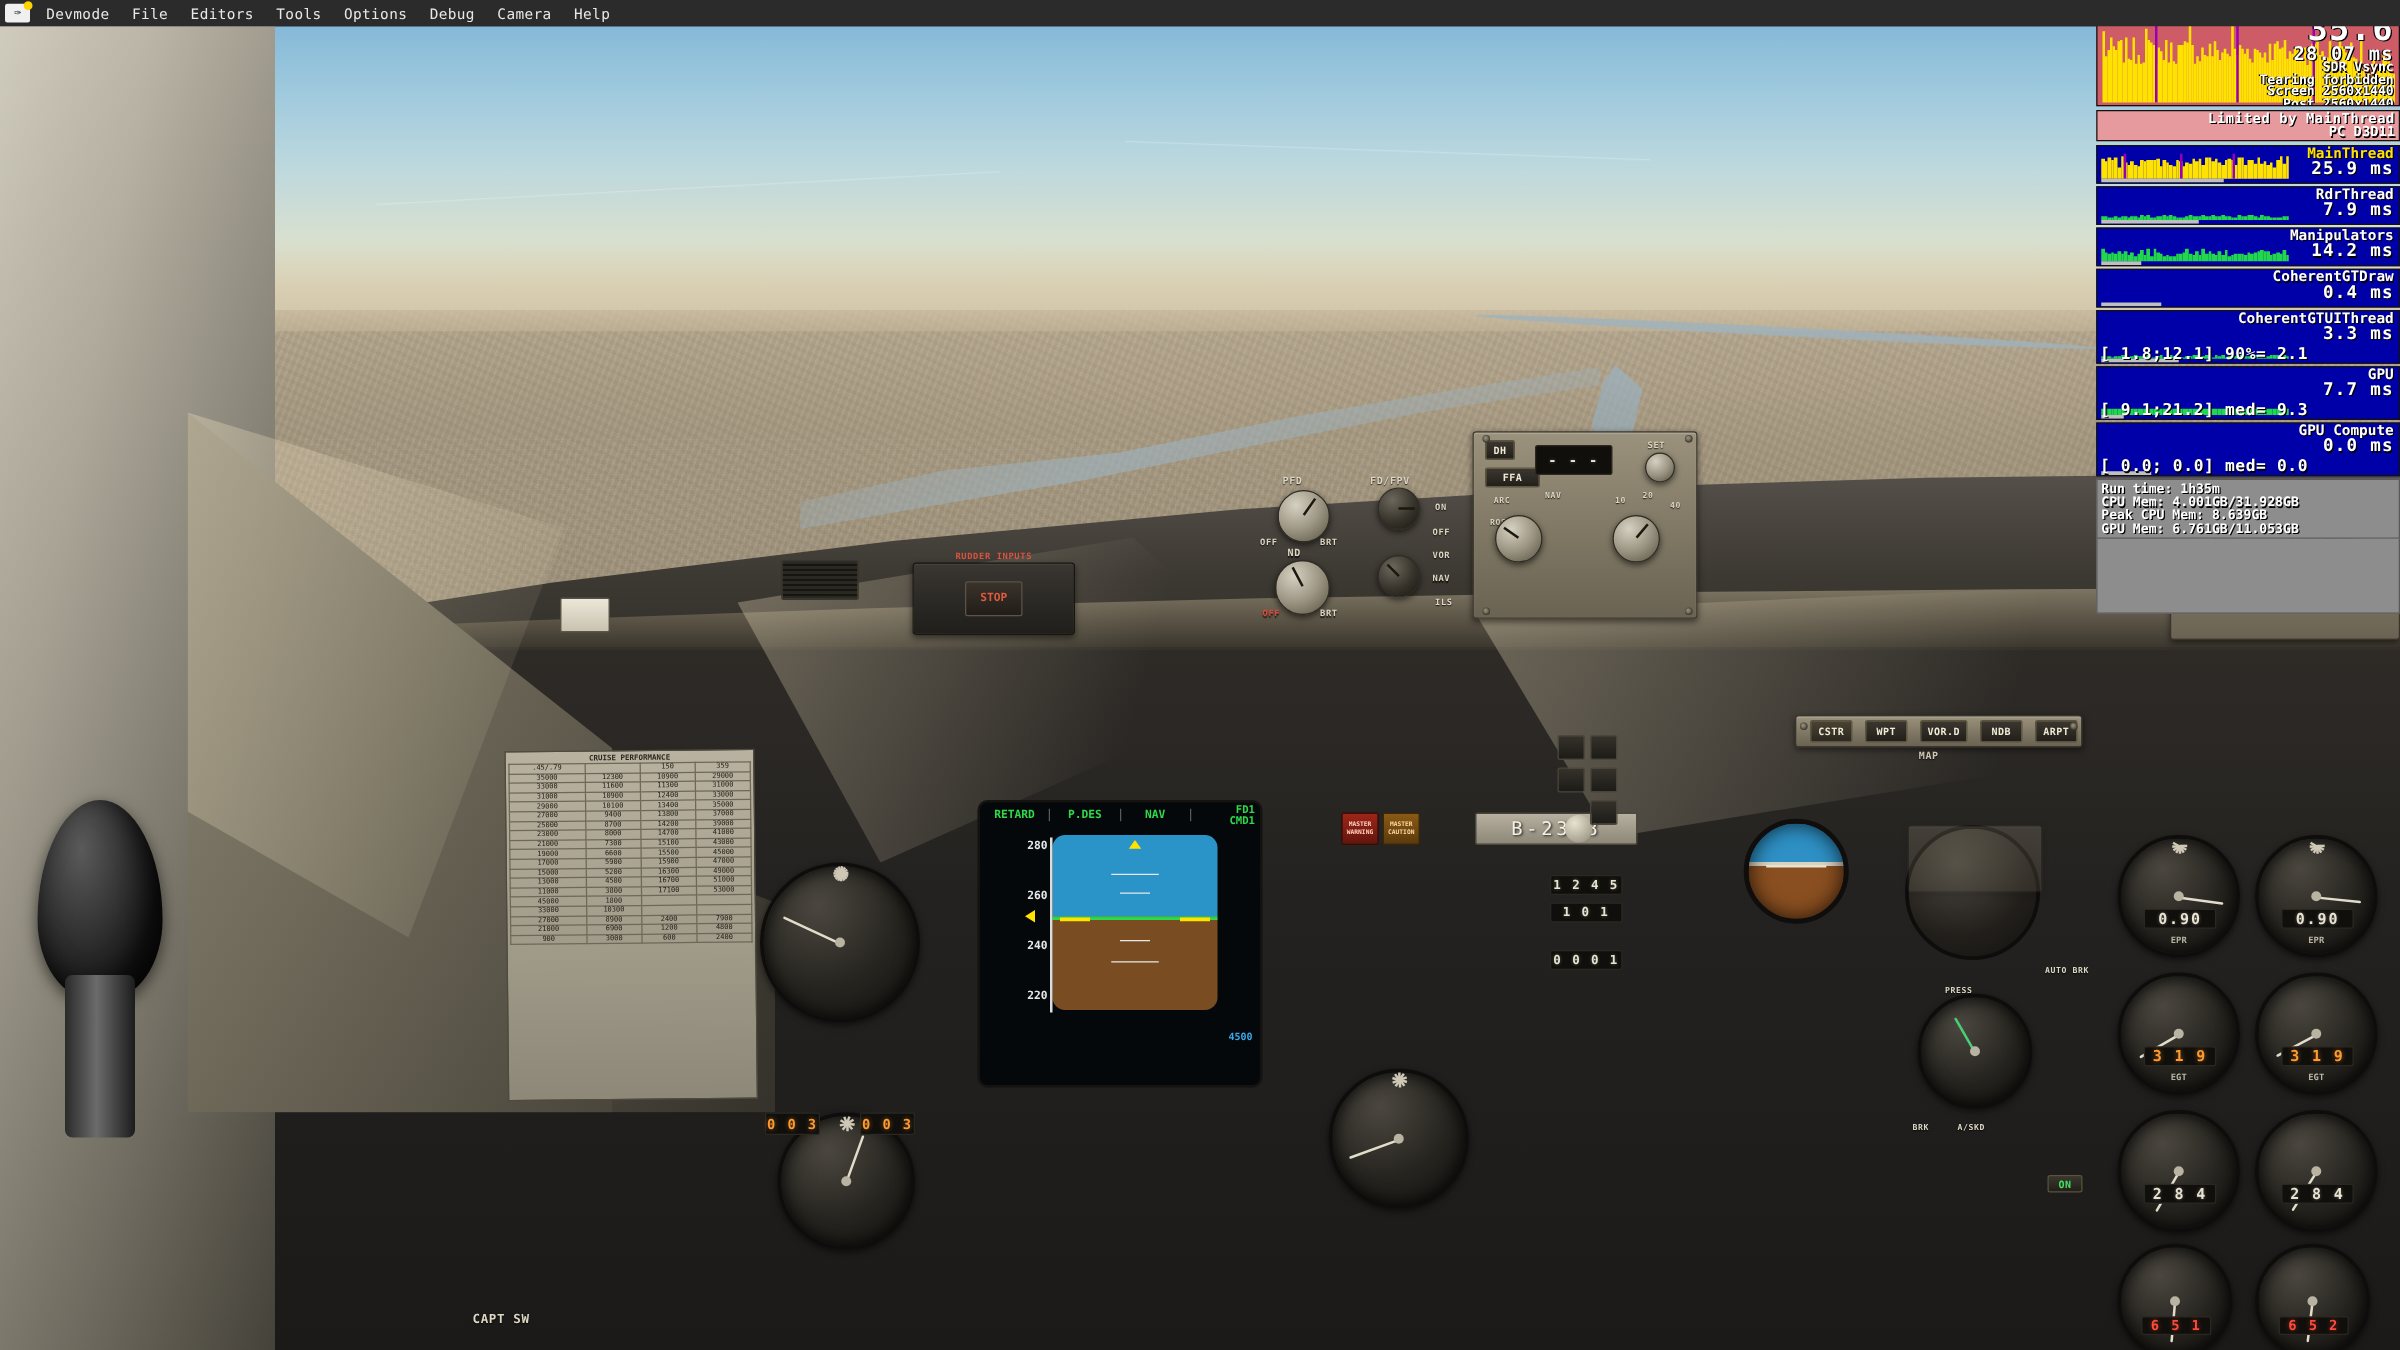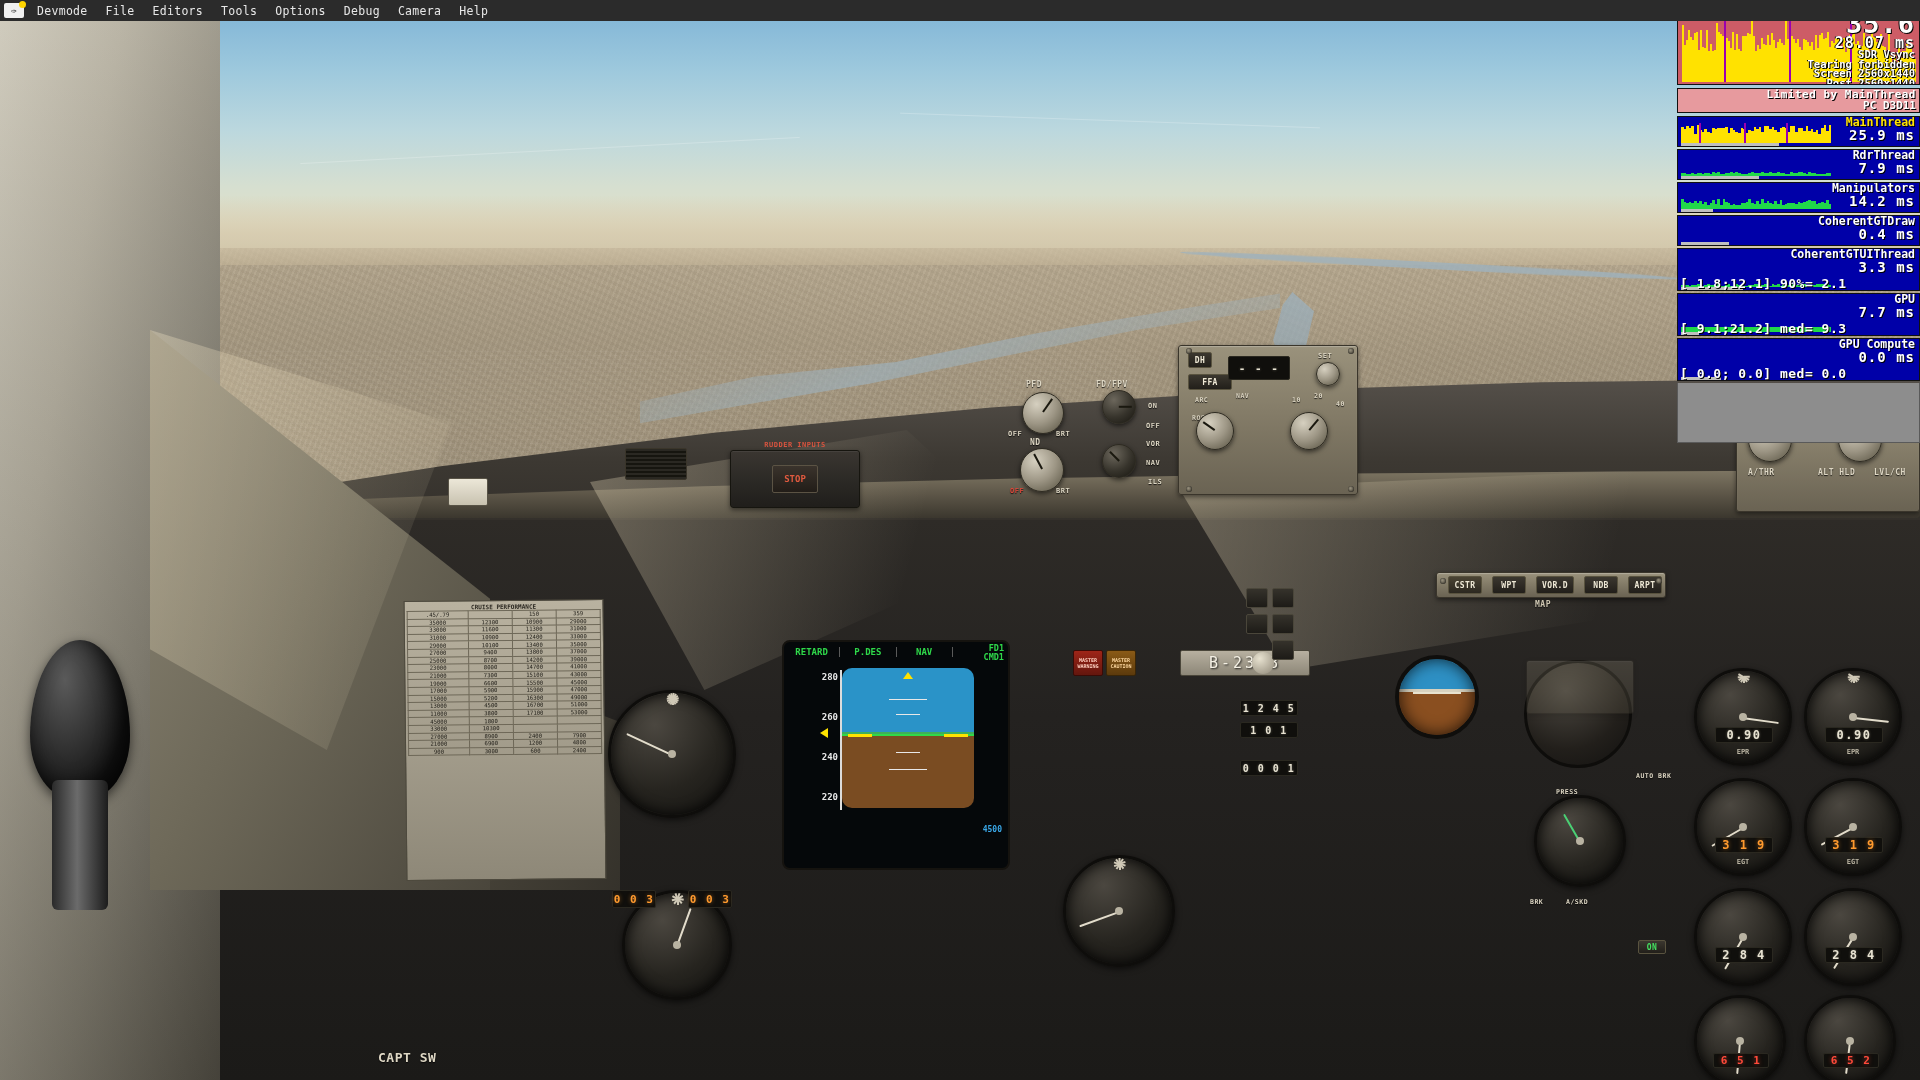--- a/index.html
+++ b/index.html
@@ -387,21 +387,21 @@
     <div class="ck coaming"></div>
     <div class="ck dash-main"></div>
     <div class="ck left-trim"></div>
     <div class="ck window-post"></div>
     <div class="ck side-diag"></div>
     <div class="ck knob-black"></div>
     <div class="ck knob-stem"></div>
     <div class="ck sunpatch" style="left:150px;top:330px;width:520px;height:420px;clip-path:polygon(0 0,58% 22%,34% 100%,0 76%)"></div>
     <div class="ck sunpatch" style="left:590px;top:430px;width:440px;height:260px;clip-path:polygon(0 20%,72% 0,100% 44%,26% 100%)"></div>
     <div class="ck sunpatch" style="left:1180px;top:470px;width:600px;height:200px;clip-path:polygon(0 10%,78% 0,100% 60%,18% 100%)"></div>
-    <div class="ck plabel" style="left:378px;top:1050px;font-size:13px">CAPT SW</div>
+    <div class="ck plabel" style="left:378px;top:1050px;font-size:10px">CAPT SW</div>
 
     <div class="chart-card">
       <div class="hdr">CRUISE PERFORMANCE</div>
       <table>
         <tbody>
             <tr>
               <td>.45/.79</td>
               <td></td>
               <td>150</td>
               <td>359</td>
@@ -1417,20 +1417,26 @@
           </div>
           <div style="position: absolute; left: 3px; bottom: 0px; height: 3px; background: rgb(191, 191, 191); width: 40px;"></div>
           <div class="pf-label">
             <div class="ttl">GPU Compute</div>
             <div class="v">0.0 ms</div>
           </div>
           <div class="pf-stats">[ 0.0; 0.0] med= 0.0</div>
         </div>
       </div>
 
+    <div class="pf-mem">
+      <div>Run time: 1h35m</div>
+      <div>CPU Mem: 4.001GB/31.928GB</div>
+      <div>Peak CPU Mem: 8.639GB</div>
+      <div>GPU Mem: 6.761GB/11.053GB</div>
+    </div>
     <div class="pf-pad"></div>
   </div>
 
   <div id="menubar">
     <div class="devlogo">
       <span class="pencil">✑</span>
       <span class="badge"></span>
     </div>
     <div class="mi">Devmode</div>
     <div class="mi">File</div>

